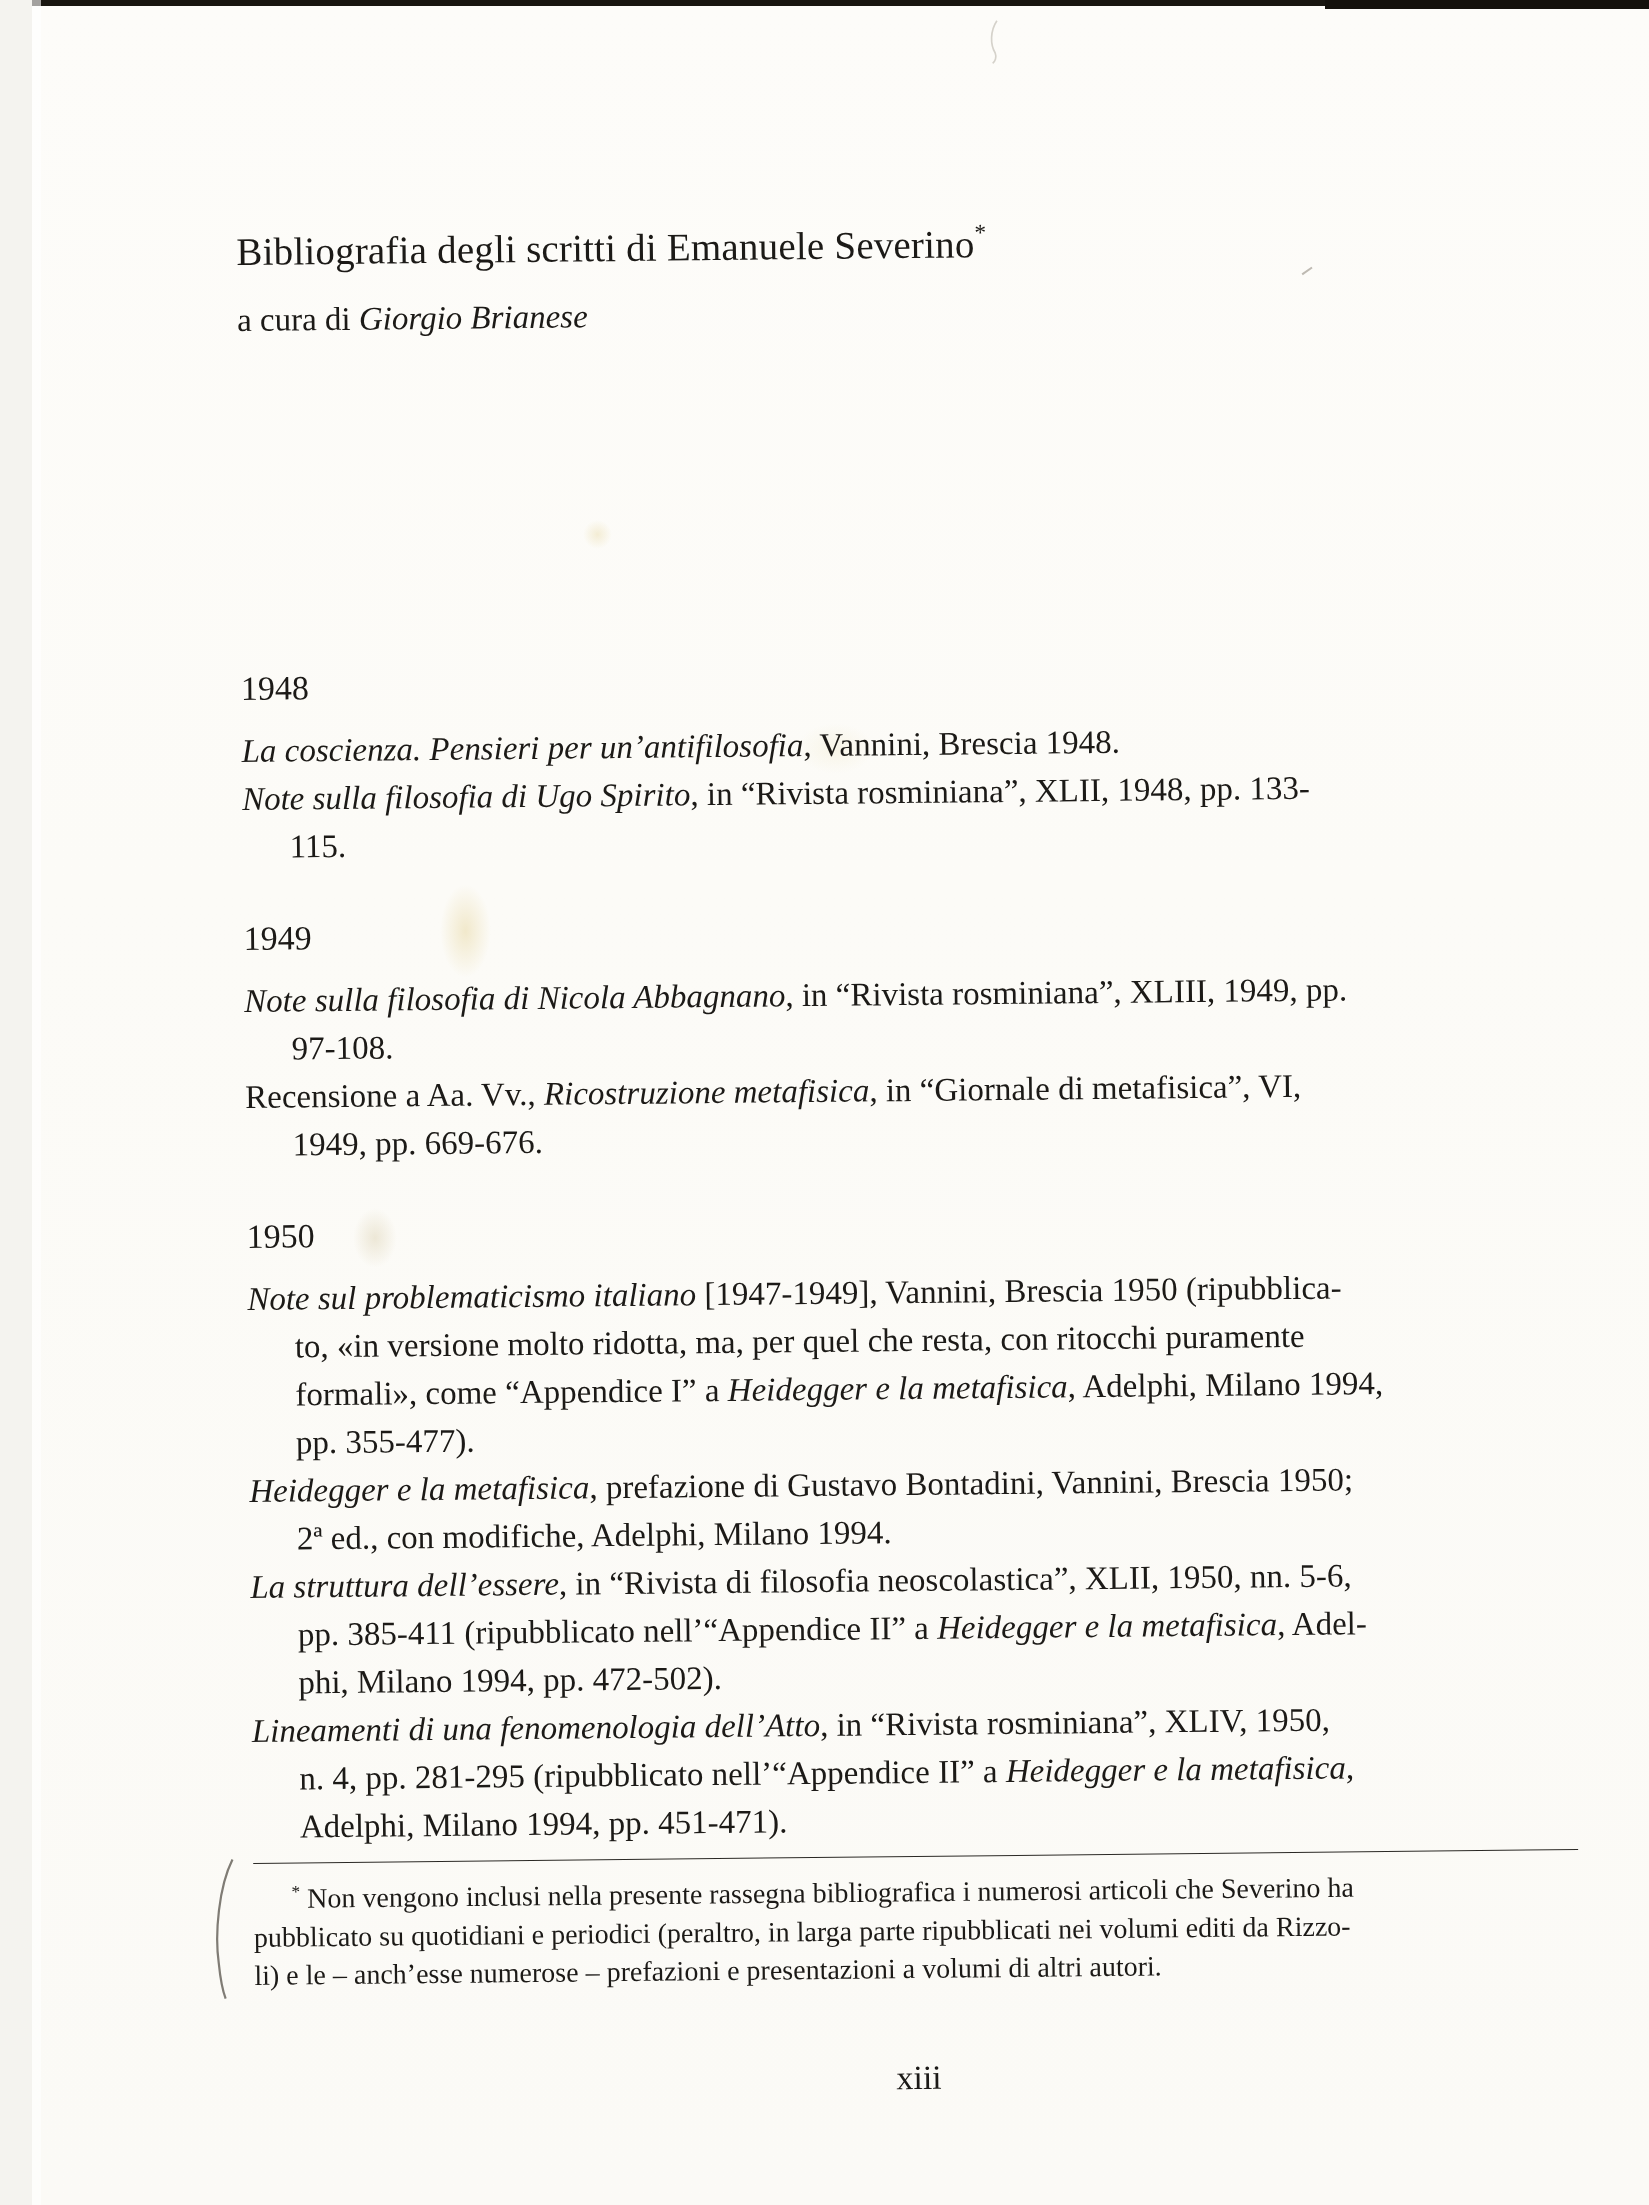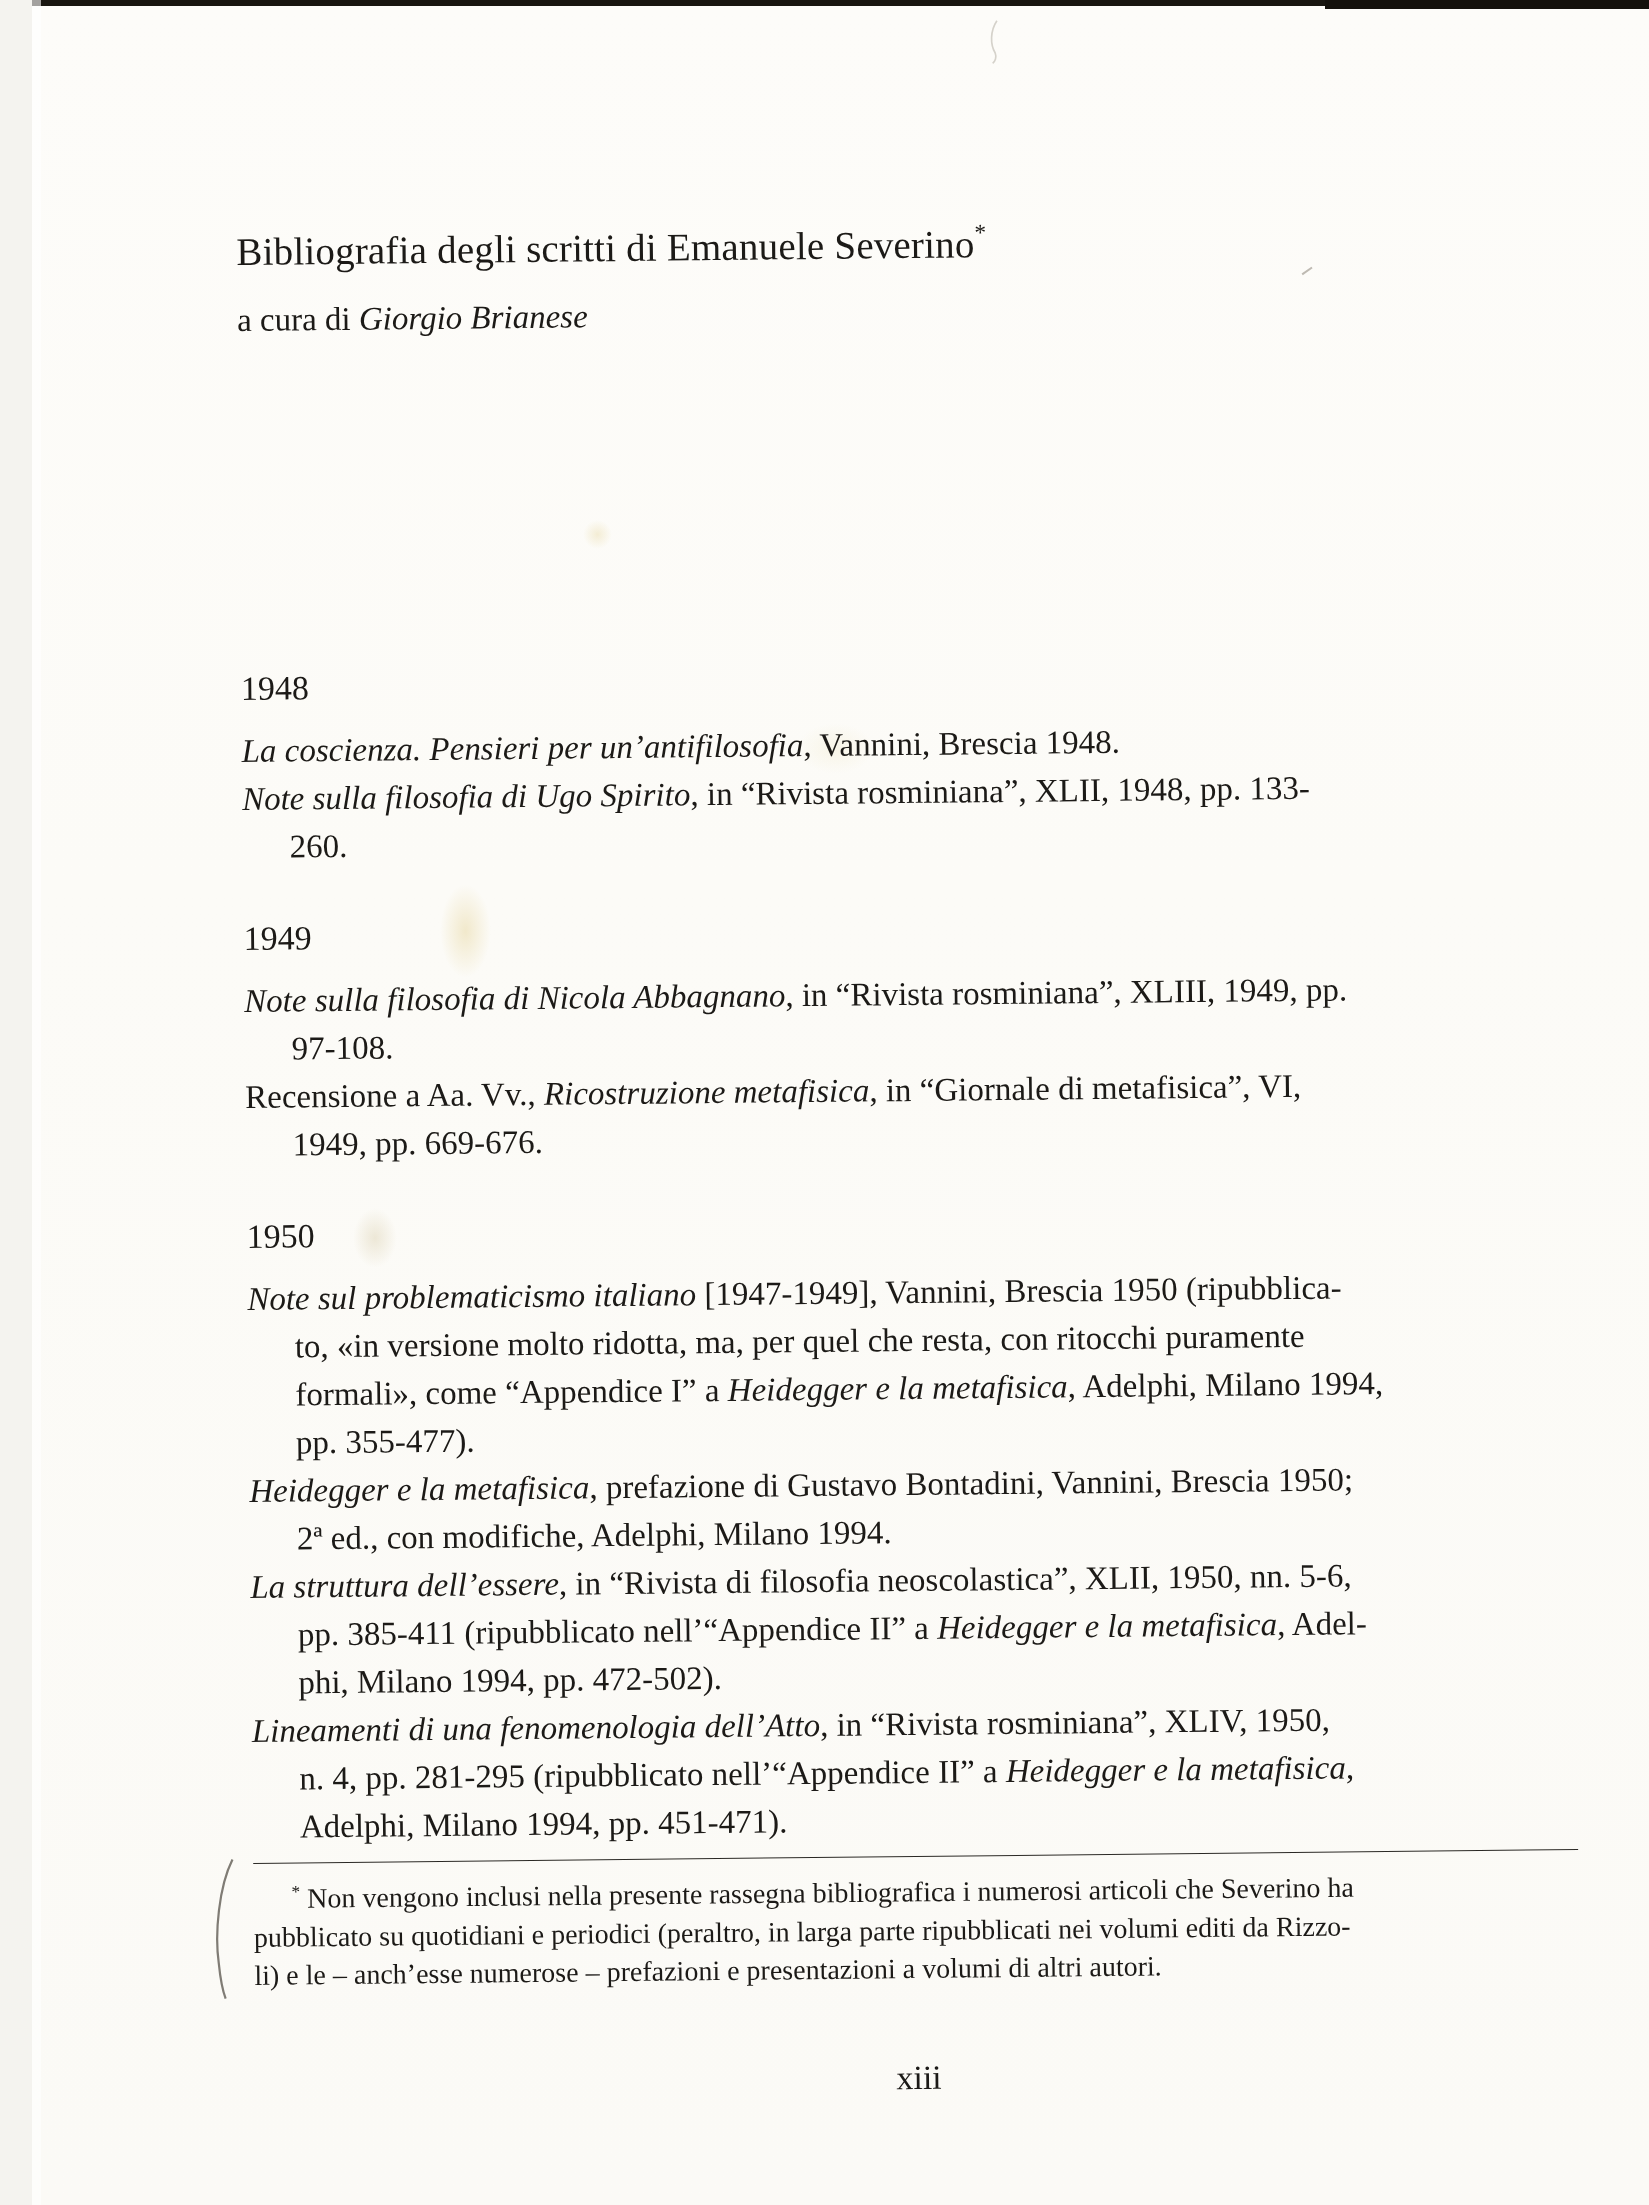--- a/index.html
+++ b/index.html
@@ -83,21 +83,21 @@
     <div class="byline"><span>a cura di </span><span class="it">Giorgio Brianese</span></div>
     <div id="sections">
         <div class="section">
           <div class="year-heading">1948</div>
           <div class="entries">
             <div class="entry">
               <div class="line"><span class="it">La coscienza. Pensieri per un’antifilosofia</span><span>, Vannini, Brescia 1948.</span></div>
             </div>
             <div class="entry">
               <div class="line"><span class="it">Note sulla filosofia di Ugo Spirito</span><span>, in “Rivista rosminiana”, XLII, 1948, pp. 133-</span></div>
-              <div class="line cont"><span>260.</span></div>
+              <div class="line cont"><span>115.</span></div>
             </div>
           </div>
         </div>
         <div class="section">
           <div class="year-heading">1949</div>
           <div class="entries">
             <div class="entry">
               <div class="line"><span class="it">Note sulla filosofia di Nicola Abbagnano</span><span>, in “Rivista rosminiana”, XLIII, 1949, pp.</span></div>
               <div class="line cont"><span>97-108.</span></div>
             </div>

